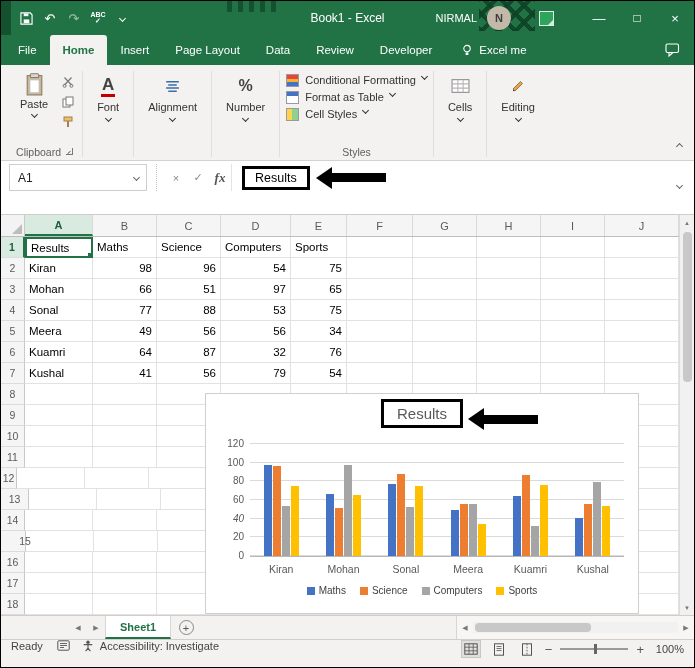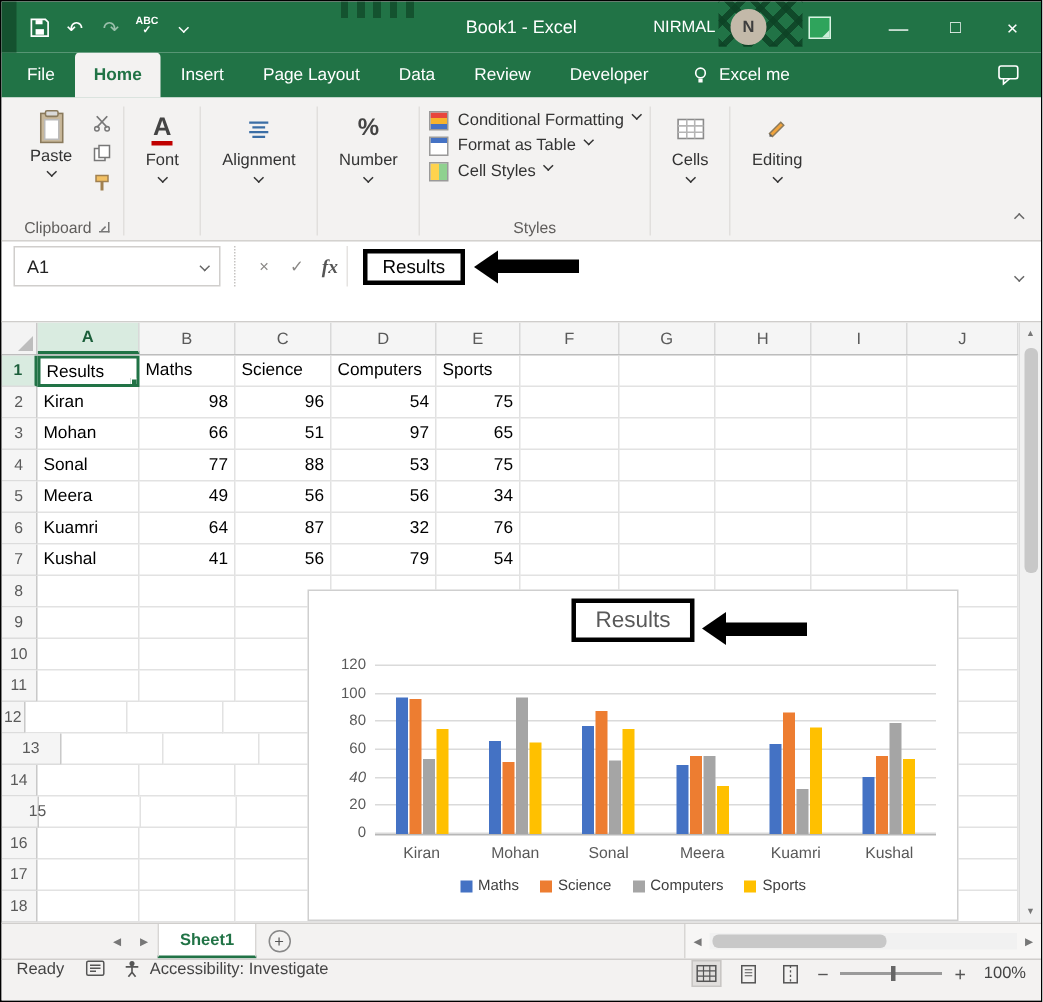--- a/index.html
+++ b/index.html
@@ -528,21 +528,21 @@
             <div class="cell" style="width: 64px;"></div>
             <div class="cell" style="width: 70px;"></div>
             <div class="cell" style="width: 56px;"></div>
             <div class="cell" style="width: 66px;"></div>
             <div class="cell" style="width: 64px;"></div>
             <div class="cell" style="width: 64px;"></div>
             <div class="cell" style="width: 64px;"></div>
             <div class="cell" style="width: 58px; flex: 1 1 0%;"></div>
           </div>
           <div class="grow">
-            <div class="rowh" style="width: 40px;">13</div>
+            <div class="rowh" style="width: 28px;">13</div>
             <div class="cell" style="width: 68px;"></div>
             <div class="cell" style="width: 64px;"></div>
             <div class="cell" style="width: 64px;"></div>
             <div class="cell" style="width: 70px;"></div>
             <div class="cell" style="width: 56px;"></div>
             <div class="cell" style="width: 66px;"></div>
             <div class="cell" style="width: 64px;"></div>
             <div class="cell" style="width: 64px;"></div>
             <div class="cell" style="width: 64px;"></div>
             <div class="cell" style="width: 58px; flex: 1 1 0%;"></div>

